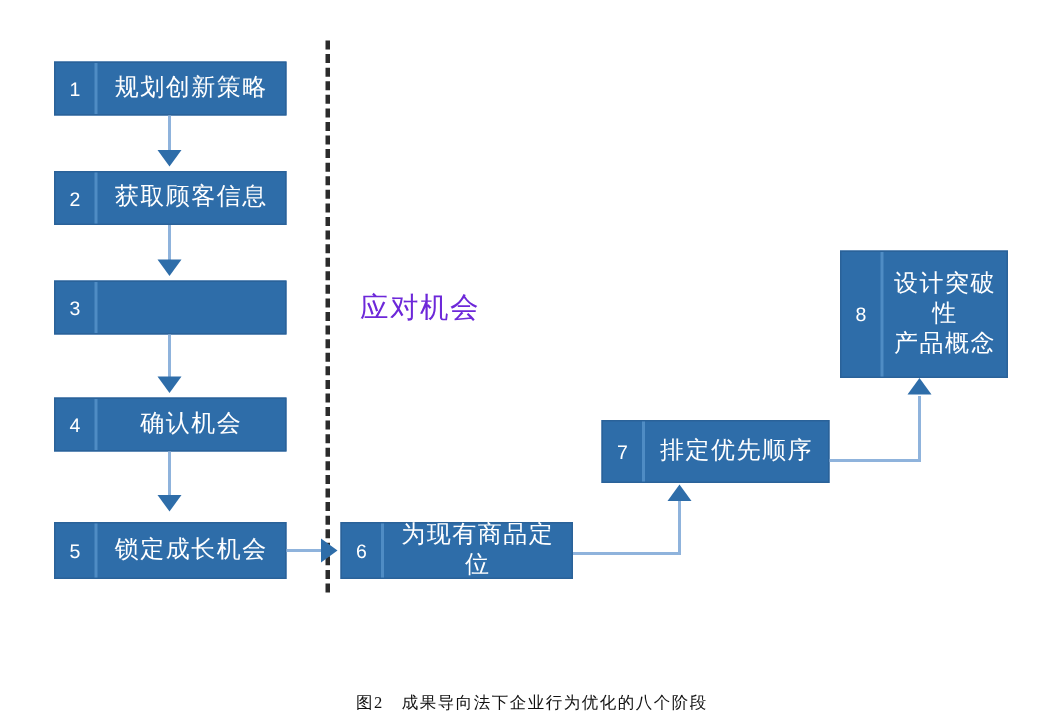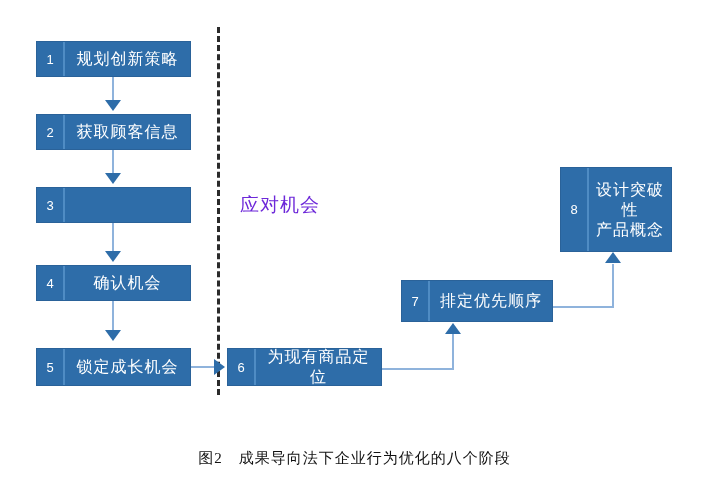--- a/index.html
+++ b/index.html
@@ -75,27 +75,28 @@
   .zone-label{
     position:absolute;
     font-size:19px;
     color:#6d28d9;
     letter-spacing:1px;
     white-space:nowrap;
   }
   .caption{
     position:absolute;
     font-family:"Liberation Serif","DejaVu Serif",serif;
-    font-size:15px;
+    font-size:11px;
     color:#111111;
     letter-spacing:1px;
     white-space:pre;
     width:100%;
     text-align:center;
     left:0;
+    margin-top:12px;
   }
 </style>
 </head>
 <body>
 
 <div id="stage">
 
   <div class="divider" style="left:217px;top:27px;height:368px;"></div>
 
   <div class="node" style="left:36px;top:41px;width:155px;height:36px;">

